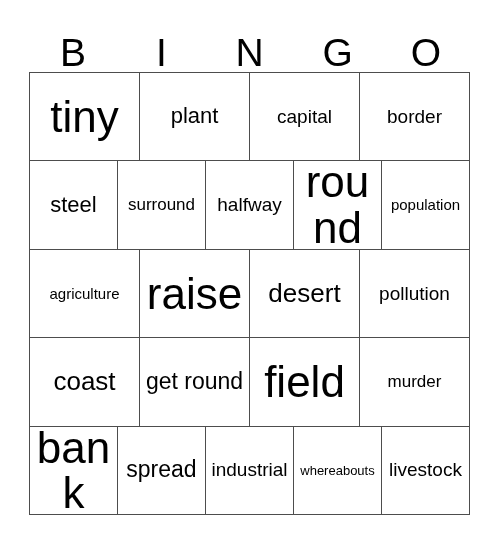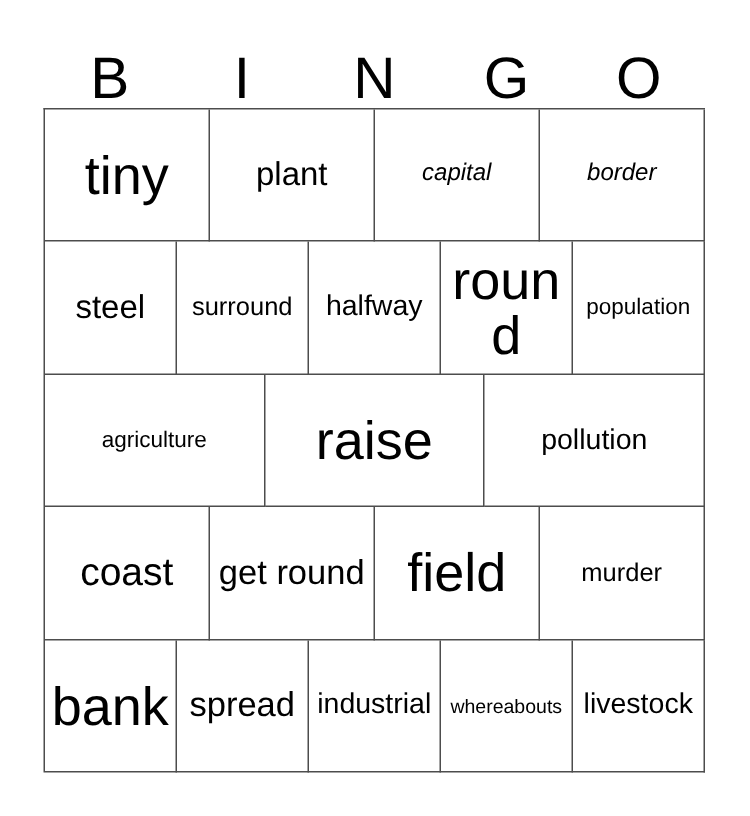--- a/index.html
+++ b/index.html
@@ -80,25 +80,25 @@
     display: block;
     width: 100%;
     text-align: center;
     line-height: 1.04;
     color: #000000;
     word-break: break-word;
     hyphens: none;
   }
 
   
-  .fs-xxl { font-size: 36px; }
+  .fs-xxl { font-size: 44px; }
   .fs-xl  { font-size: 22px; }
   .fs-l   { font-size: 26px; }
   .fs-m   { font-size: 23px; }
-  .fs-s   { font-size: 16px; font-style: italic; }
+  .fs-s   { font-size: 19px; }
   .fs-xs  { font-size: 19px; }
   .fs-xxs { font-size: 17px; }
   .fs-3xs { font-size: 15px; }
   .fs-4xs { font-size: 13px; }
 </style>
 </head>
 <body>
 
 <div id="bingo-card">
 
@@ -156,20 +156,23 @@
     </div>
 
     <div class="grid-row">
       <div class="grid-cell">
         <span class="cell-text fs-3xs">agriculture</span>
       </div>
       <div class="grid-cell">
         <span class="cell-text fs-xxl">raise</span>
       </div>
       <div class="grid-cell">
+        <span class="cell-text fs-l">desert</span>
+      </div>
+      <div class="grid-cell">
         <span class="cell-text fs-xs">pollution</span>
       </div>
     </div>
 
     <div class="grid-row">
       <div class="grid-cell">
         <span class="cell-text fs-l">coast</span>
       </div>
       <div class="grid-cell">
         <span class="cell-text fs-m">get round</span>

